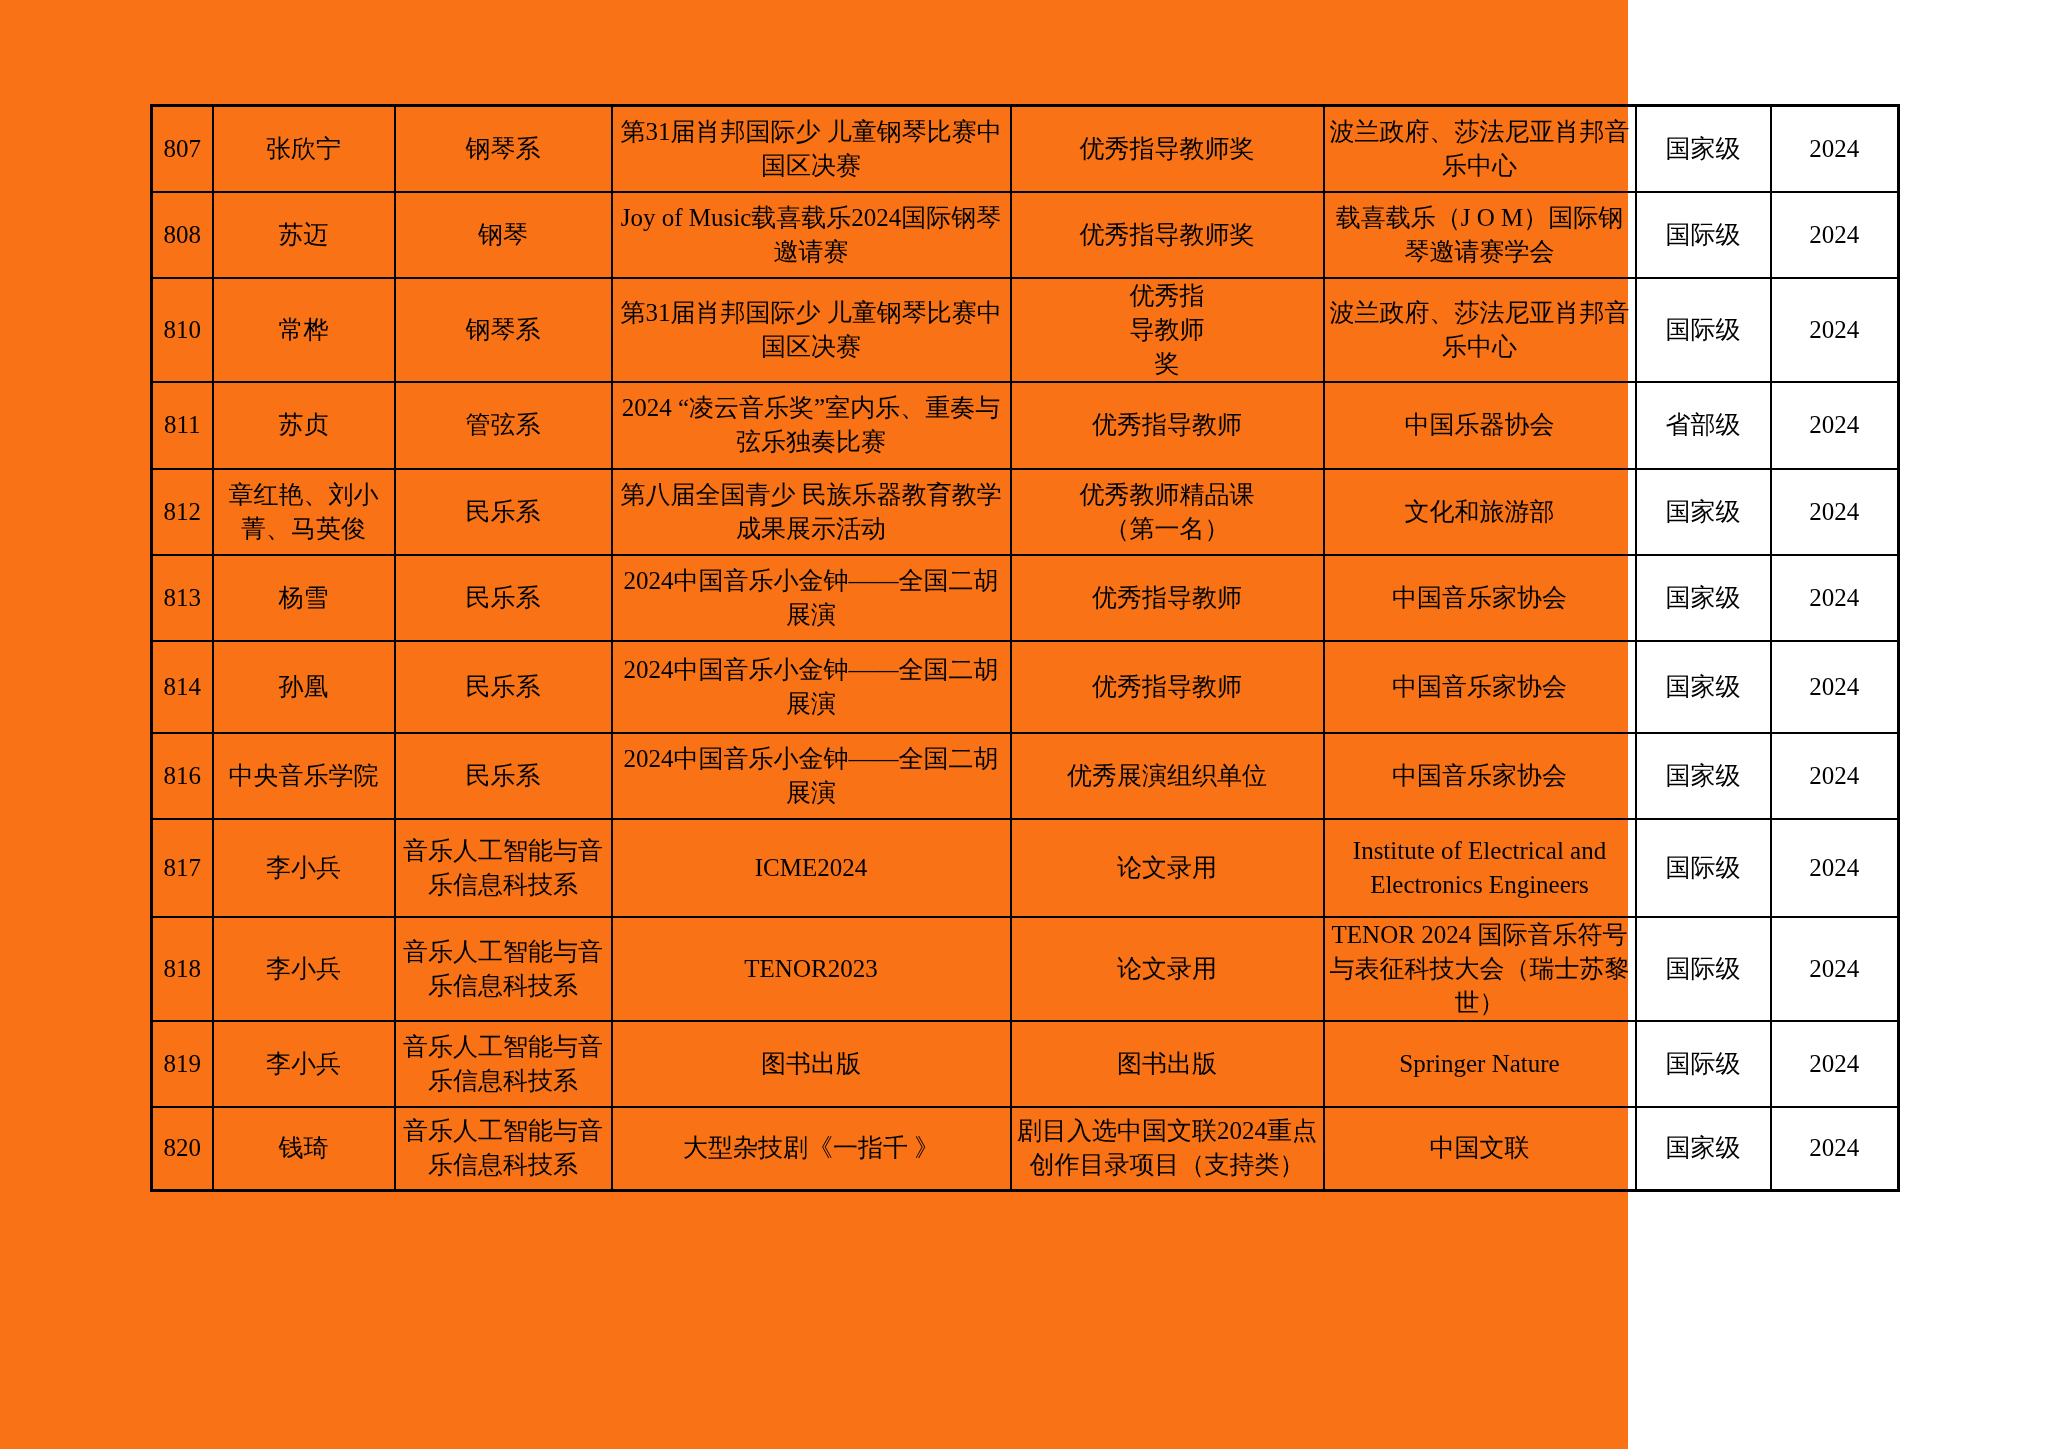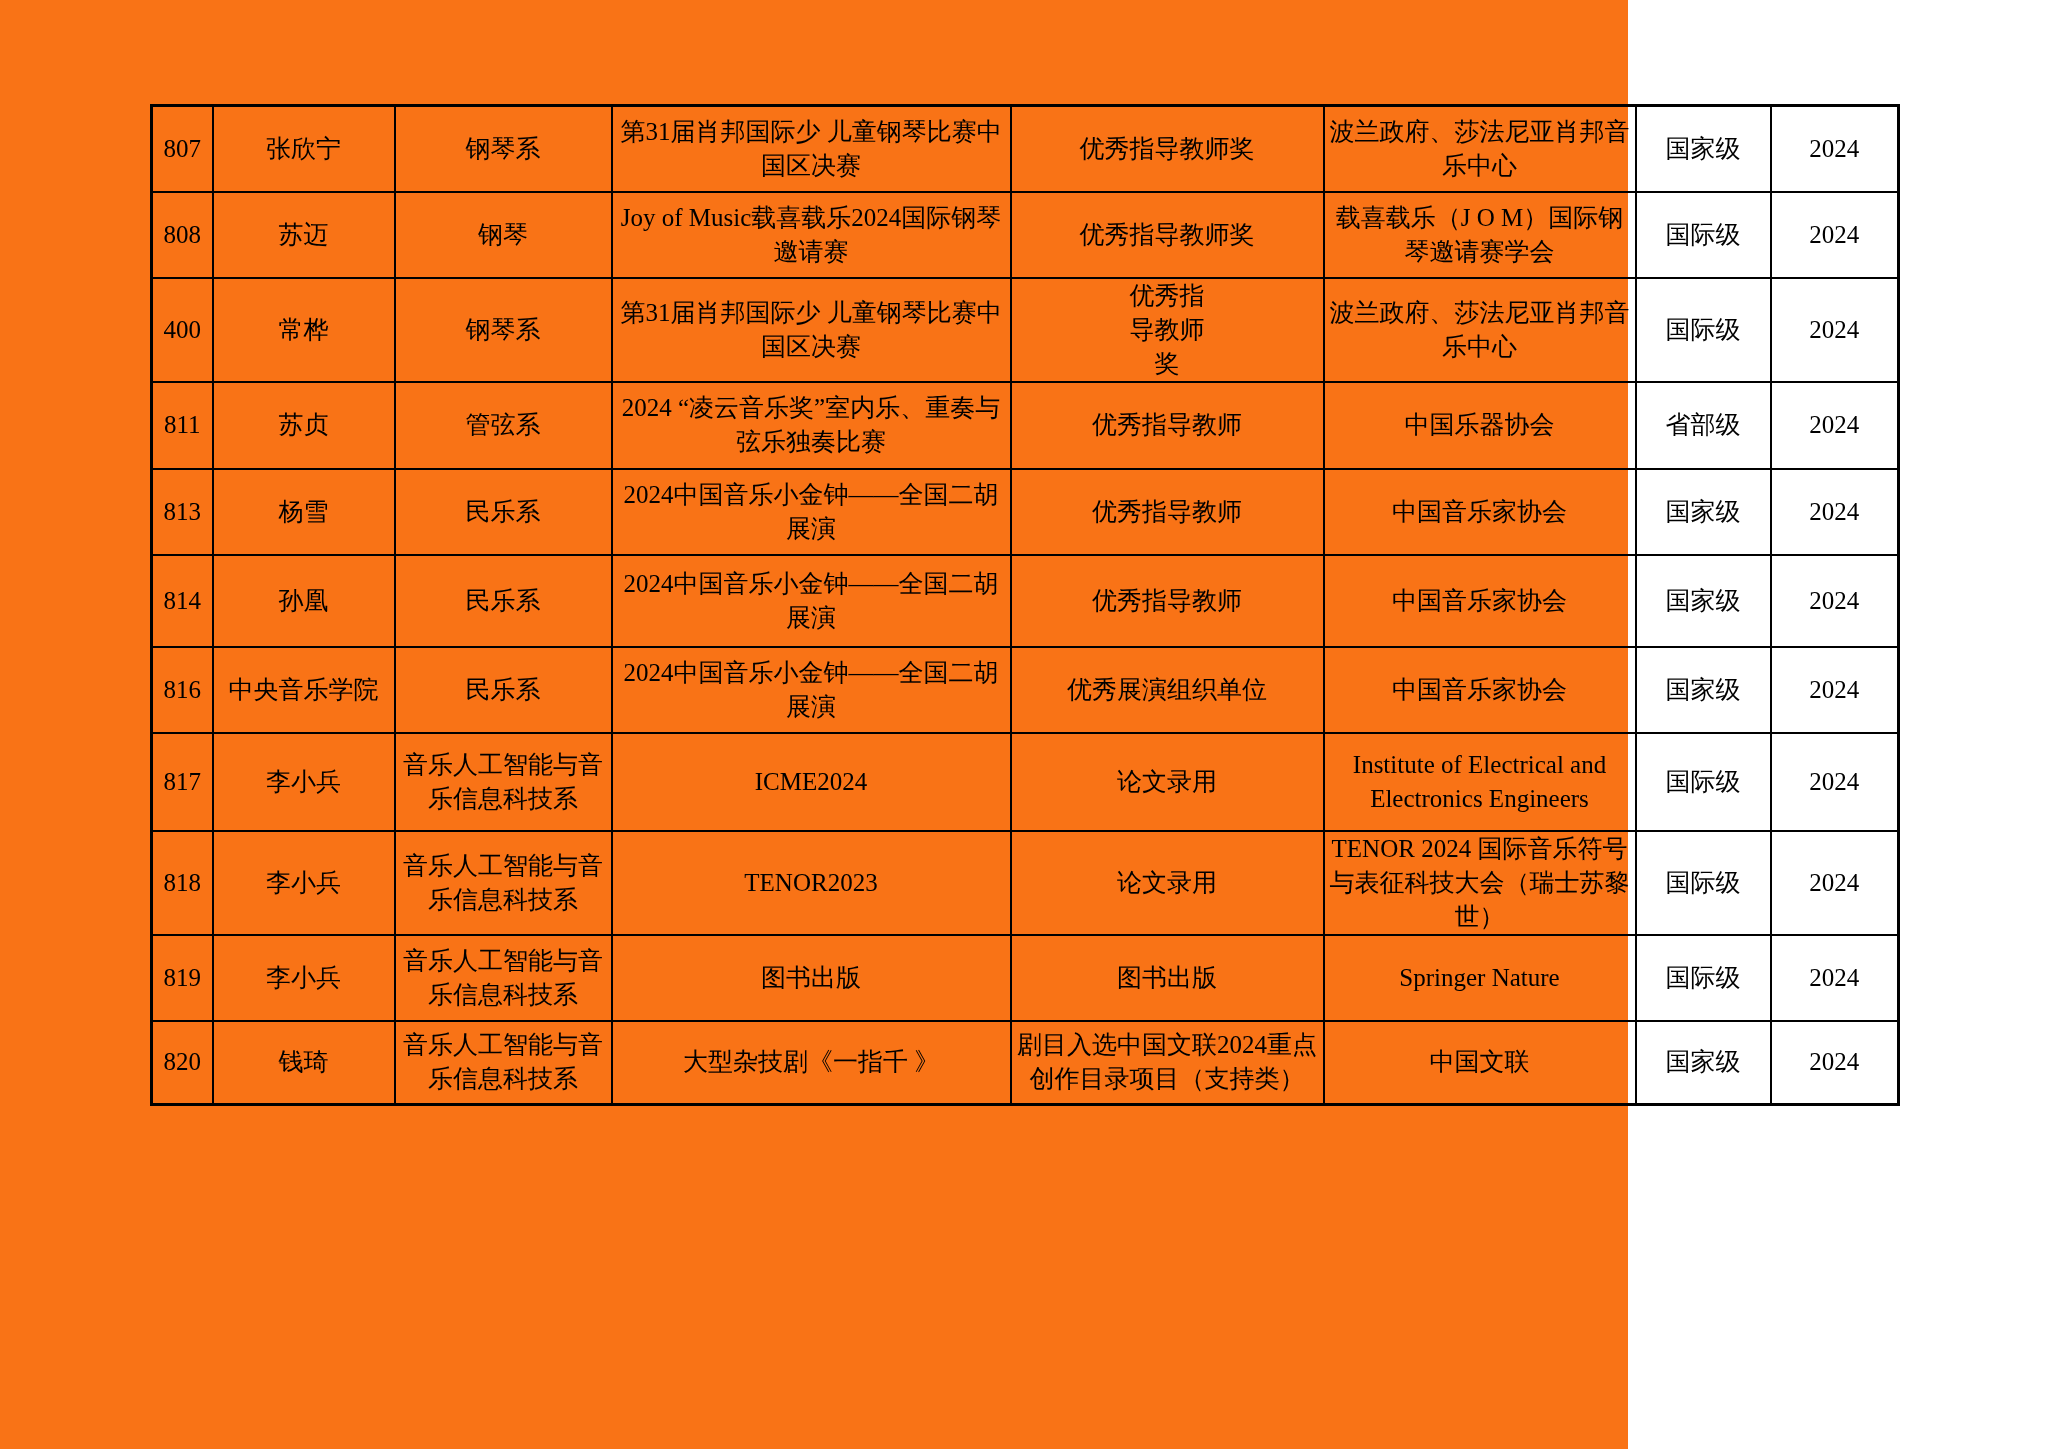--- a/index.html
+++ b/index.html
@@ -77,39 +77,50 @@
           <td>808</td>
           <td>苏迈</td>
           <td>钢琴</td>
           <td>Joy of Music载喜载乐2024国际钢琴邀请赛</td>
           <td>优秀指导教师奖</td>
           <td>载喜载乐（J O M）国际钢琴邀请赛学会</td>
           <td>国际级</td>
           <td>2024</td>
         </tr>
         <tr style="height: 93px;">
-          <td>400</td>
+          <td>810</td>
           <td>常桦</td>
           <td>钢琴系</td>
           <td>第31届肖邦国际少 儿童钢琴比赛中国区决赛</td>
           <td>优秀指
 导教师
 奖</td>
           <td>波兰政府、莎法尼亚肖邦音乐中心</td>
           <td>国际级</td>
           <td>2024</td>
         </tr>
         <tr style="height: 87px;">
           <td>811</td>
           <td>苏贞</td>
           <td>管弦系</td>
           <td>2024 “凌云音乐奖”室内乐、重奏与弦乐独奏比赛</td>
           <td>优秀指导教师</td>
           <td>中国乐器协会</td>
           <td>省部级</td>
+          <td>2024</td>
+        </tr>
+        <tr style="height: 86px;">
+          <td>812</td>
+          <td>章红艳、刘小菁、马英俊</td>
+          <td>民乐系</td>
+          <td>第八届全国青少 民族乐器教育教学成果展示活动</td>
+          <td>优秀教师精品课
+（第一名）</td>
+          <td>文化和旅游部</td>
+          <td>国家级</td>
           <td>2024</td>
         </tr>
         <tr style="height: 86px;">
           <td>813</td>
           <td>杨雪</td>
           <td>民乐系</td>
           <td>2024中国音乐小金钟——全国二胡展演</td>
           <td>优秀指导教师</td>
           <td>中国音乐家协会</td>
           <td>国家级</td>

